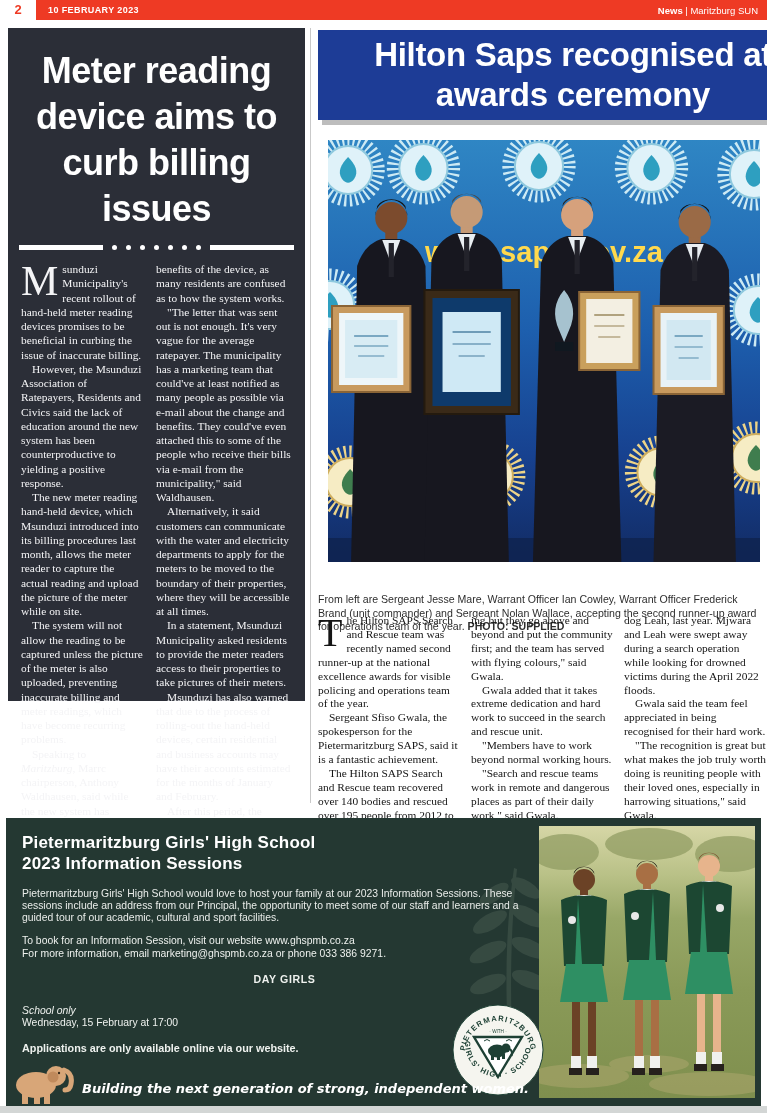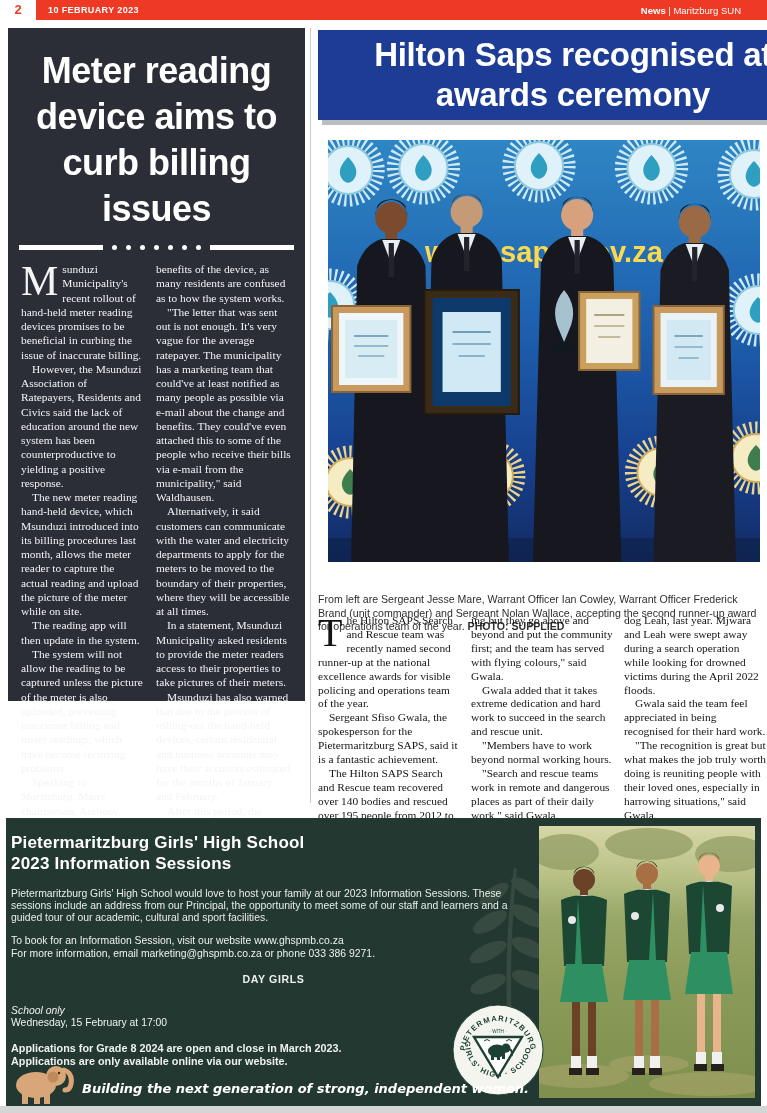--- a/index.html
+++ b/index.html
@@ -6,21 +6,21 @@
   html,body { background:#ffffff; }
   .page {
     position:relative; width:767px; height:1113px; background:#ffffff;
     font-family:"Liberation Sans", sans-serif; overflow:hidden;
   }
   
   .masthead { position:absolute; top:0; left:0; width:767px; height:20px; }
   .pagenum-box { position:absolute; left:0; top:0; width:36px; height:20px; background:#fff;
     color:var(--accent_red); font-weight:bold; font-size:13px; text-align:center; line-height:20px; }
   .mast-bar { position:absolute; left:36px; top:0; right:0; height:20px; background:var(--accent_red);
-    color:#fff; display:flex; align-items:center; justify-content:space-between; padding:0 26px 0 12px; }
+    color:#fff; display:flex; align-items:center; justify-content:space-between; padding:0 9px 0 12px; }
   .mast-date { font-size:9px; font-weight:bold; letter-spacing:.4px; }
   .mast-right { font-size:9.5px; }
   .mast-right b { font-weight:bold; }
   
   .left-article { position:absolute; left:8px; top:28px; width:297px; height:673px;
     background:var(--panel_dark); color:#fff; }
   .la-title { margin:20px 10px 0 10px; text-align:center; font-size:36px; line-height:46px;
     font-weight:bold; letter-spacing:-.5px; }
   .la-divider { display:flex; align-items:center; justify-content:center; gap:9px; margin:13px 0 10px 0; }
   .la-divider .bar { width:84px; height:5px; background:#fff; }
@@ -48,21 +48,21 @@
     font-family:"Liberation Serif", serif; font-size:11.4px; line-height:13.9px; color:#141414; }
   .ra-body .col { width:143px; }
   .ra-body .dropcap { font-size:40px; line-height:31px; color:#141414; }
   
   .advert { position:absolute; left:6px; top:818px; width:755px; height:288px;
     background:var(--ad_green); color:#eef1ee; overflow:hidden; }
   .ad-leaf { position:absolute; left:456px; top:46px; opacity:.55; }
   .ad-photo { position:absolute; right:6px; top:8px; width:216px; height:272px; }
   .ad-photo svg { display:block; width:100%; height:100%; }
   .ad-crest { position:absolute; left:446px; top:186px; width:92px; height:92px; }
-  .ad-text { position:absolute; left:5px; top:14px; width:525px; }
+  .ad-text { position:absolute; left:16px; top:14px; width:525px; }
   .ad-title { font-size:17px; line-height:21px; font-weight:bold; color:#fff; letter-spacing:.2px; }
   .ad-para { margin-top:14px; font-size:10.4px; line-height:11.8px; color:#e9ece9; width:512px; }
   .ad-book { margin-top:12px; font-size:10.4px; line-height:12.2px; }
   .ad-dg-head { margin-top:13px; font-size:10.6px; font-weight:bold; letter-spacing:.6px;text-align:center; }
   .ad-dg-sub { font-size:10.4px; font-style:italic; line-height:12.2px;margin-top:20px; }
   .ad-session { font-size:10.4px; line-height:12.2px; }
   .ad-apps { margin-top:13px; font-size:10.8px; line-height:12.6px; font-weight:bold; }
   .ad-slogan-row { position:absolute; left:4px; top:240px; display:flex; align-items:flex-end; gap:8px; }
   .ad-slogan { font-family:"DejaVu Sans", sans-serif; font-style:italic; font-weight:bold;
     font-size:13px; color:#fff; padding-bottom:10px; }
@@ -92,21 +92,20 @@
         <span class="dot"></span>
         <span class="dot"></span>
         <span class="dot"></span>
       <span class="bar"></span>
     </div>
     <div class="la-body">
       <div class="col">
           <p><span class="dropcap">M</span>sunduzi Municipality's recent rollout of hand-held meter reading devices promises to be beneficial in curbing the issue of inaccurate billing.</p>
           <p>However, the Msunduzi Association of Ratepayers, Residents and Civics said the lack of education around the new system has been counterproductive to yielding a positive response.</p>
           <p>The new meter reading hand-held device, which Msunduzi introduced into its billing procedures last month, allows the meter reader to capture the actual reading and upload the picture of the meter while on site.</p>
-          <p>The reading app will then update in the system.</p>
           <p>The system will not allow the reading to be captured unless the picture of the meter is also uploaded, preventing inaccurate billing and meter readings, which have become recurring problems.</p>
           <p>Speaking to <i>Maritzburg</i>, Marrc chairperson, Anthony Waldhausen, said while the new system has benefits for the billing process, the municipality has failed to create enough awareness around the new meters, which they have already started issuing.</p>
           <p>"The municipality needs to be more proactive when dealing with such projects.</p>
           <p>"We have all been having challenges with the change."</p>
           <p>He said that there should have been awareness campaigns, where the municipality went out and educated residents on the</p>
         </div>
       <div class="col">
           <p>benefits of the device, as many residents are confused as to how the system works.</p>
           <p>"The letter that was sent out is not enough. It's very vague for the average ratepayer. The municipality has a marketing team that could've at least notified as many people as possible via e-mail about the change and benefits. They could've even attached this to some of the people who receive their bills via e-mail from the municipality," said Waldhausen.</p>
           <p>Alternatively, it said customers can communicate with the water and electricity departments to apply for the meters to be moved to the boundary of their properties, where they will be accessible at all times.</p>
@@ -393,21 +392,20 @@
       </div>
       <div class="ad-para">Pietermaritzburg Girls' High School would love to host your family at our 2023 Information Sessions. These sessions include an address from our Principal, the opportunity to meet some of our staff and learners and a guided tour of our academic, cultural and sport facilities.</div>
       <div class="ad-book">
         <div>To book for an Information Session, visit our website www.ghspmb.co.za</div>
         <div>For more information, email marketing@ghspmb.co.za or phone 033 386 9271.</div>
       </div>
       <div class="ad-dg-head">DAY GIRLS</div>
       <div class="ad-dg-sub">School only</div>
       <div class="ad-session">Wednesday, 15 February at 17:00</div>
       <div class="ad-apps">
-        <div>Applications for Grade 8 2024 are open and close in March 2023.</div>
         <div>Applications are only available online via our website.</div>
       </div>
     </div>
 
     <div class="ad-slogan-row">
       <svg width="64" height="48" viewBox="0 0 64 48">
         <g>
           <ellipse cx="26" cy="27" rx="20" ry="13" fill="#d8a678"></ellipse>
           <circle cx="46" cy="18" r="10" fill="#d8a678"></circle>
           <path d="M54,12 q9,3 7,14 q-1,6 -6,6" stroke="#d8a678" stroke-width="5" fill="none" stroke-linecap="round"></path>

